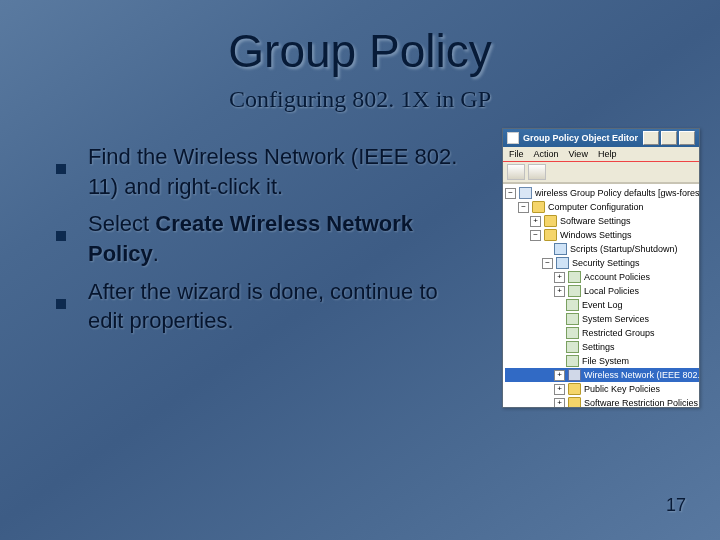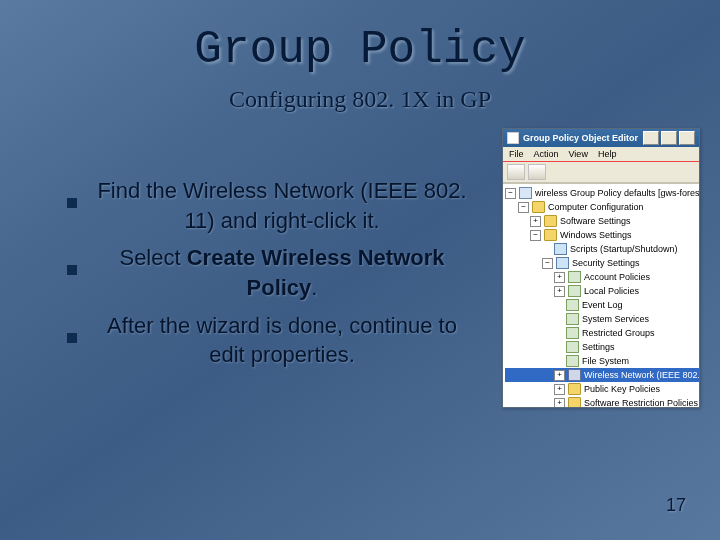--- a/index.html
+++ b/index.html
@@ -17,44 +17,43 @@
     background: linear-gradient(145deg, #5a7aa0 0%, #486890 25%, #3d5c85 50%, #4a6a92 75%, #5878a0 100%);
     background-color: #4a6a92;
     color: #001a3a;
   }
   .title {
     position: absolute;
     top: 24px;
     left: 0;
     width: 100%;
     text-align: center;
-    font-family: Liberation Mono, monospace;
+    font-family: Liberation Sans, sans-serif;
     font-size: 46px;
     font-weight: 400;
     color: #071b38;
     text-shadow: 2px 2px 3px rgba(180,200,220,0.5);
   }
   .subtitle {
     position: absolute;
     top: 86px;
     left: 0;
     width: 100%;
     text-align: center;
     font-family: Georgia, 'Times New Roman', serif;
     font-size: 24px;
     color: #071b38;
     text-shadow: 1px 1px 2px rgba(180,200,220,0.5);
   }
   .content {
     position: absolute;
-    top: 176px;
+    top: 142px;
     left: 56px;
     width: 420px;
     color: #06152e;
-    text-align: center;
   }
   .bullet {
     display: flex;
     margin-bottom: 8px;
     font-size: 22px;
     line-height: 1.35;
     text-shadow: 1px 1px 2px rgba(180,200,220,0.35);
   }
   .bullet-marker {
     flex: 0 0 auto;

